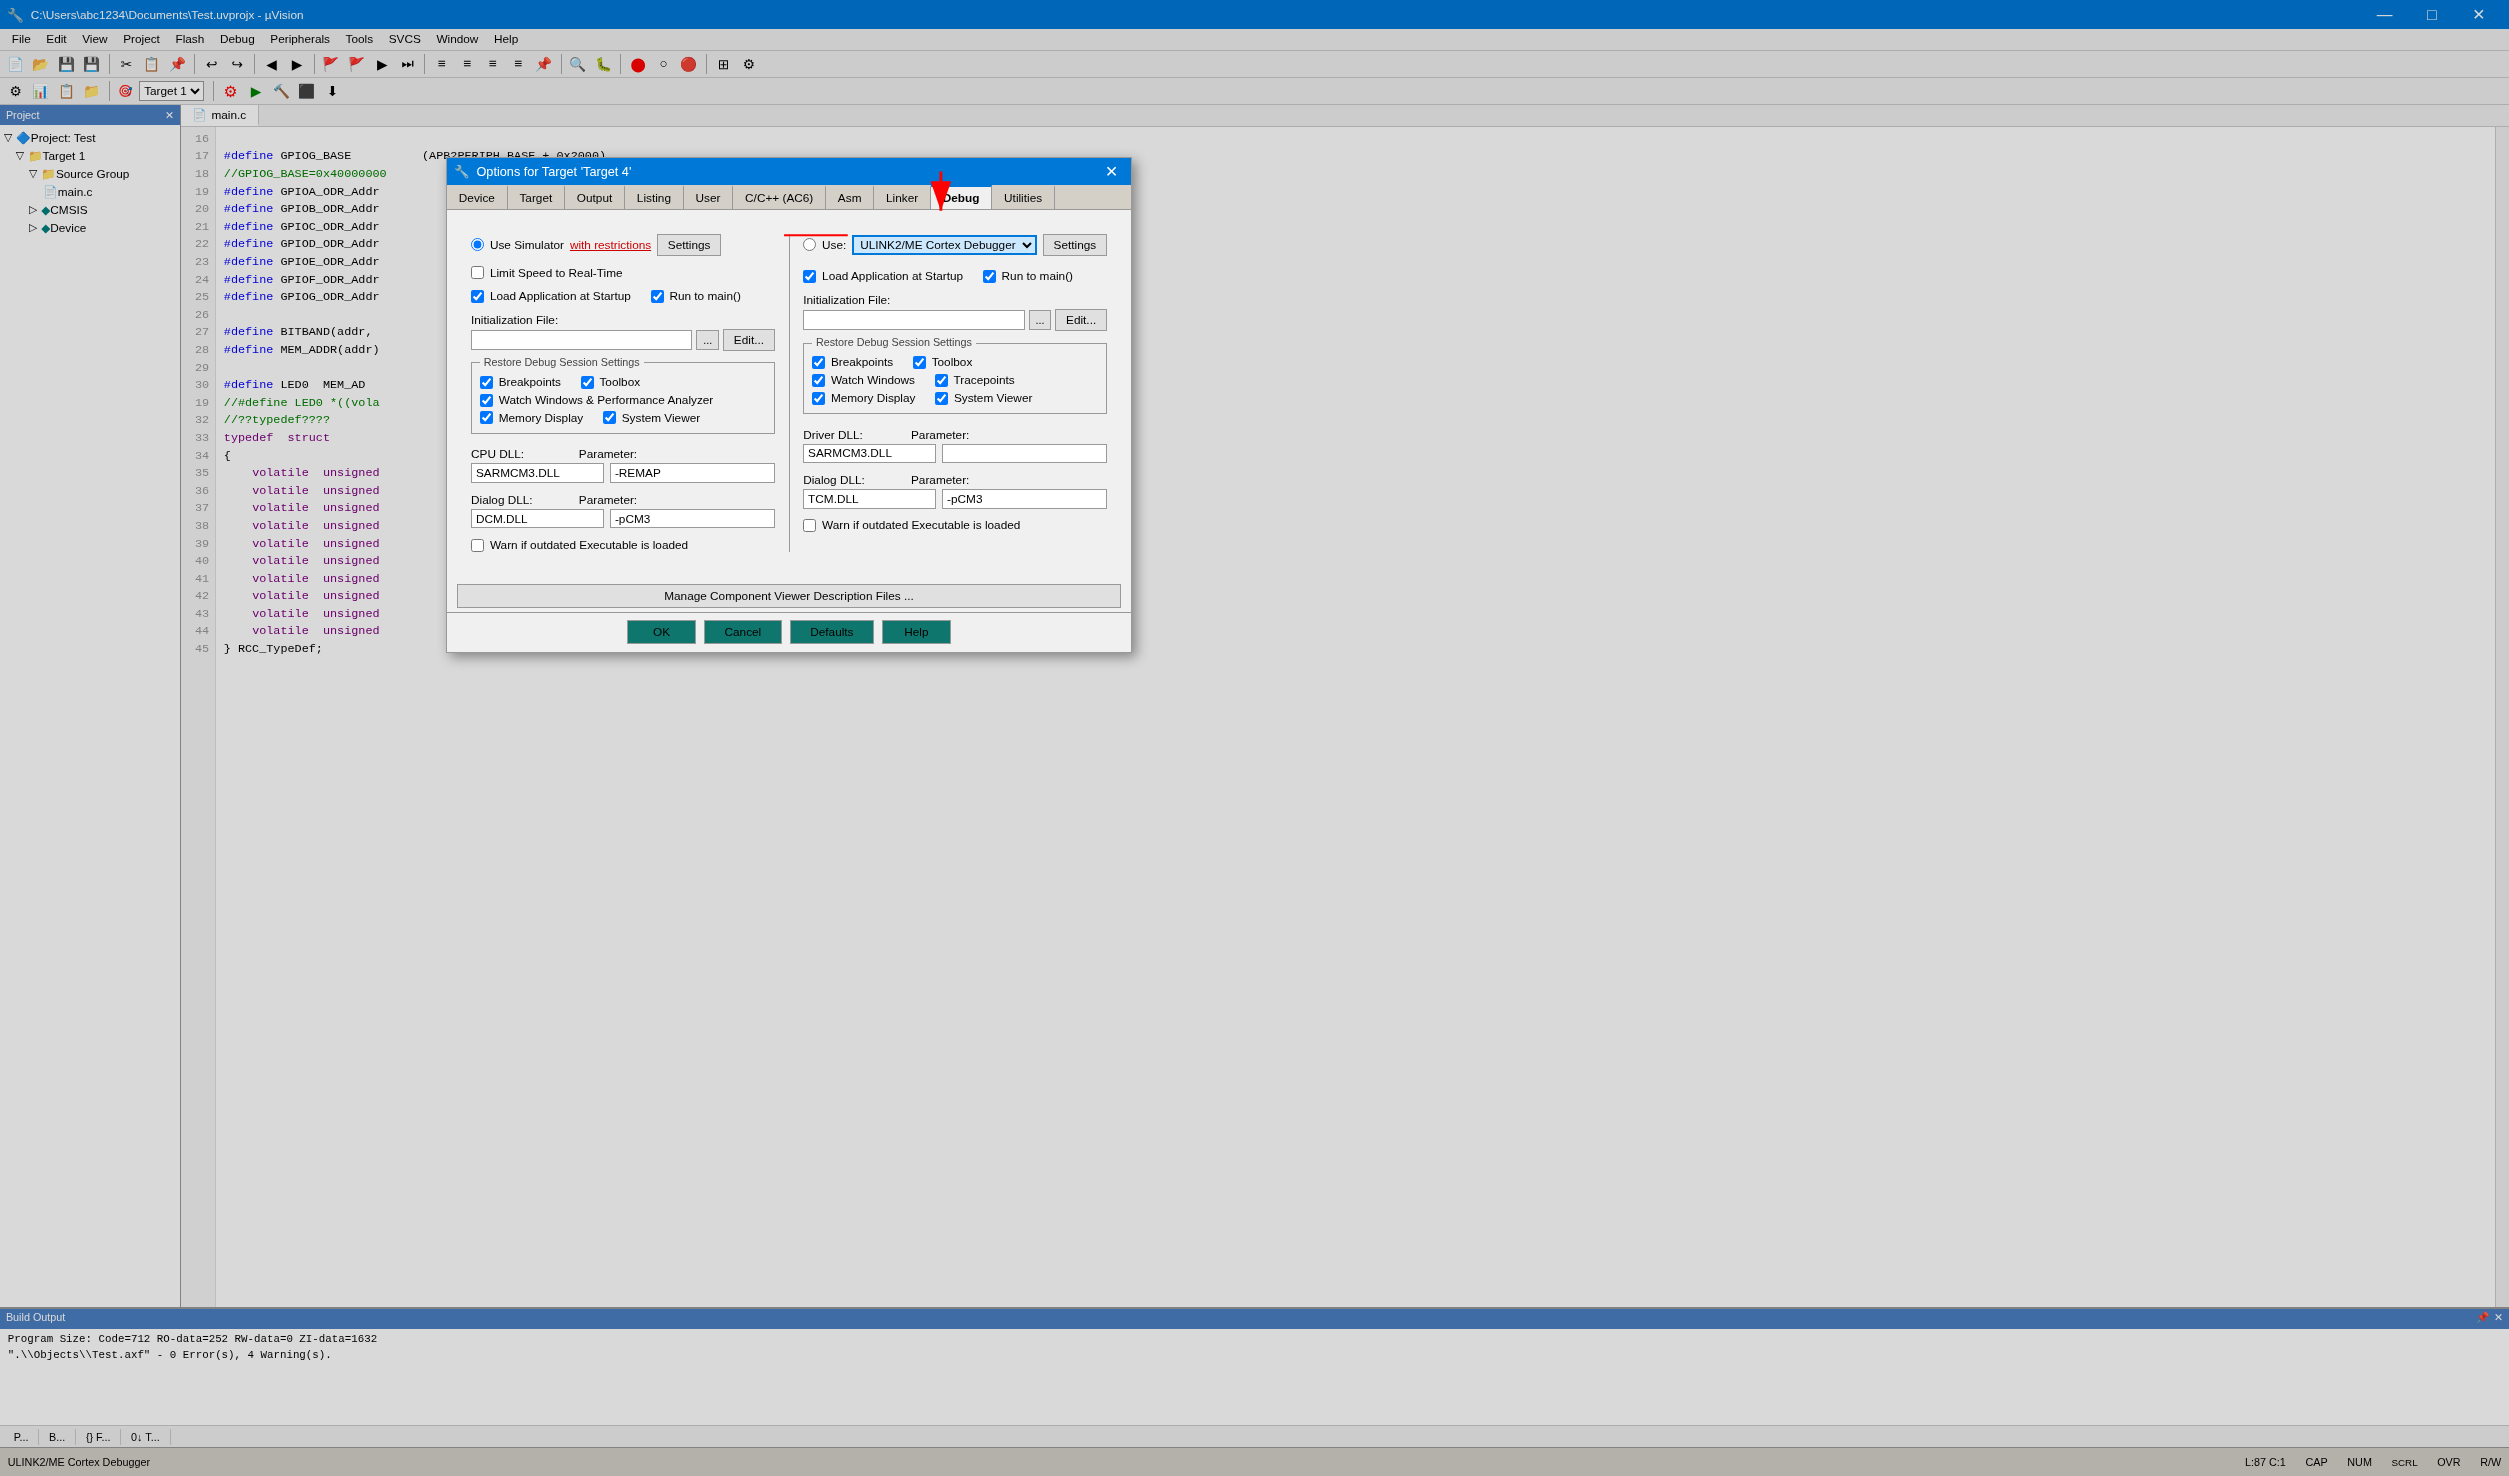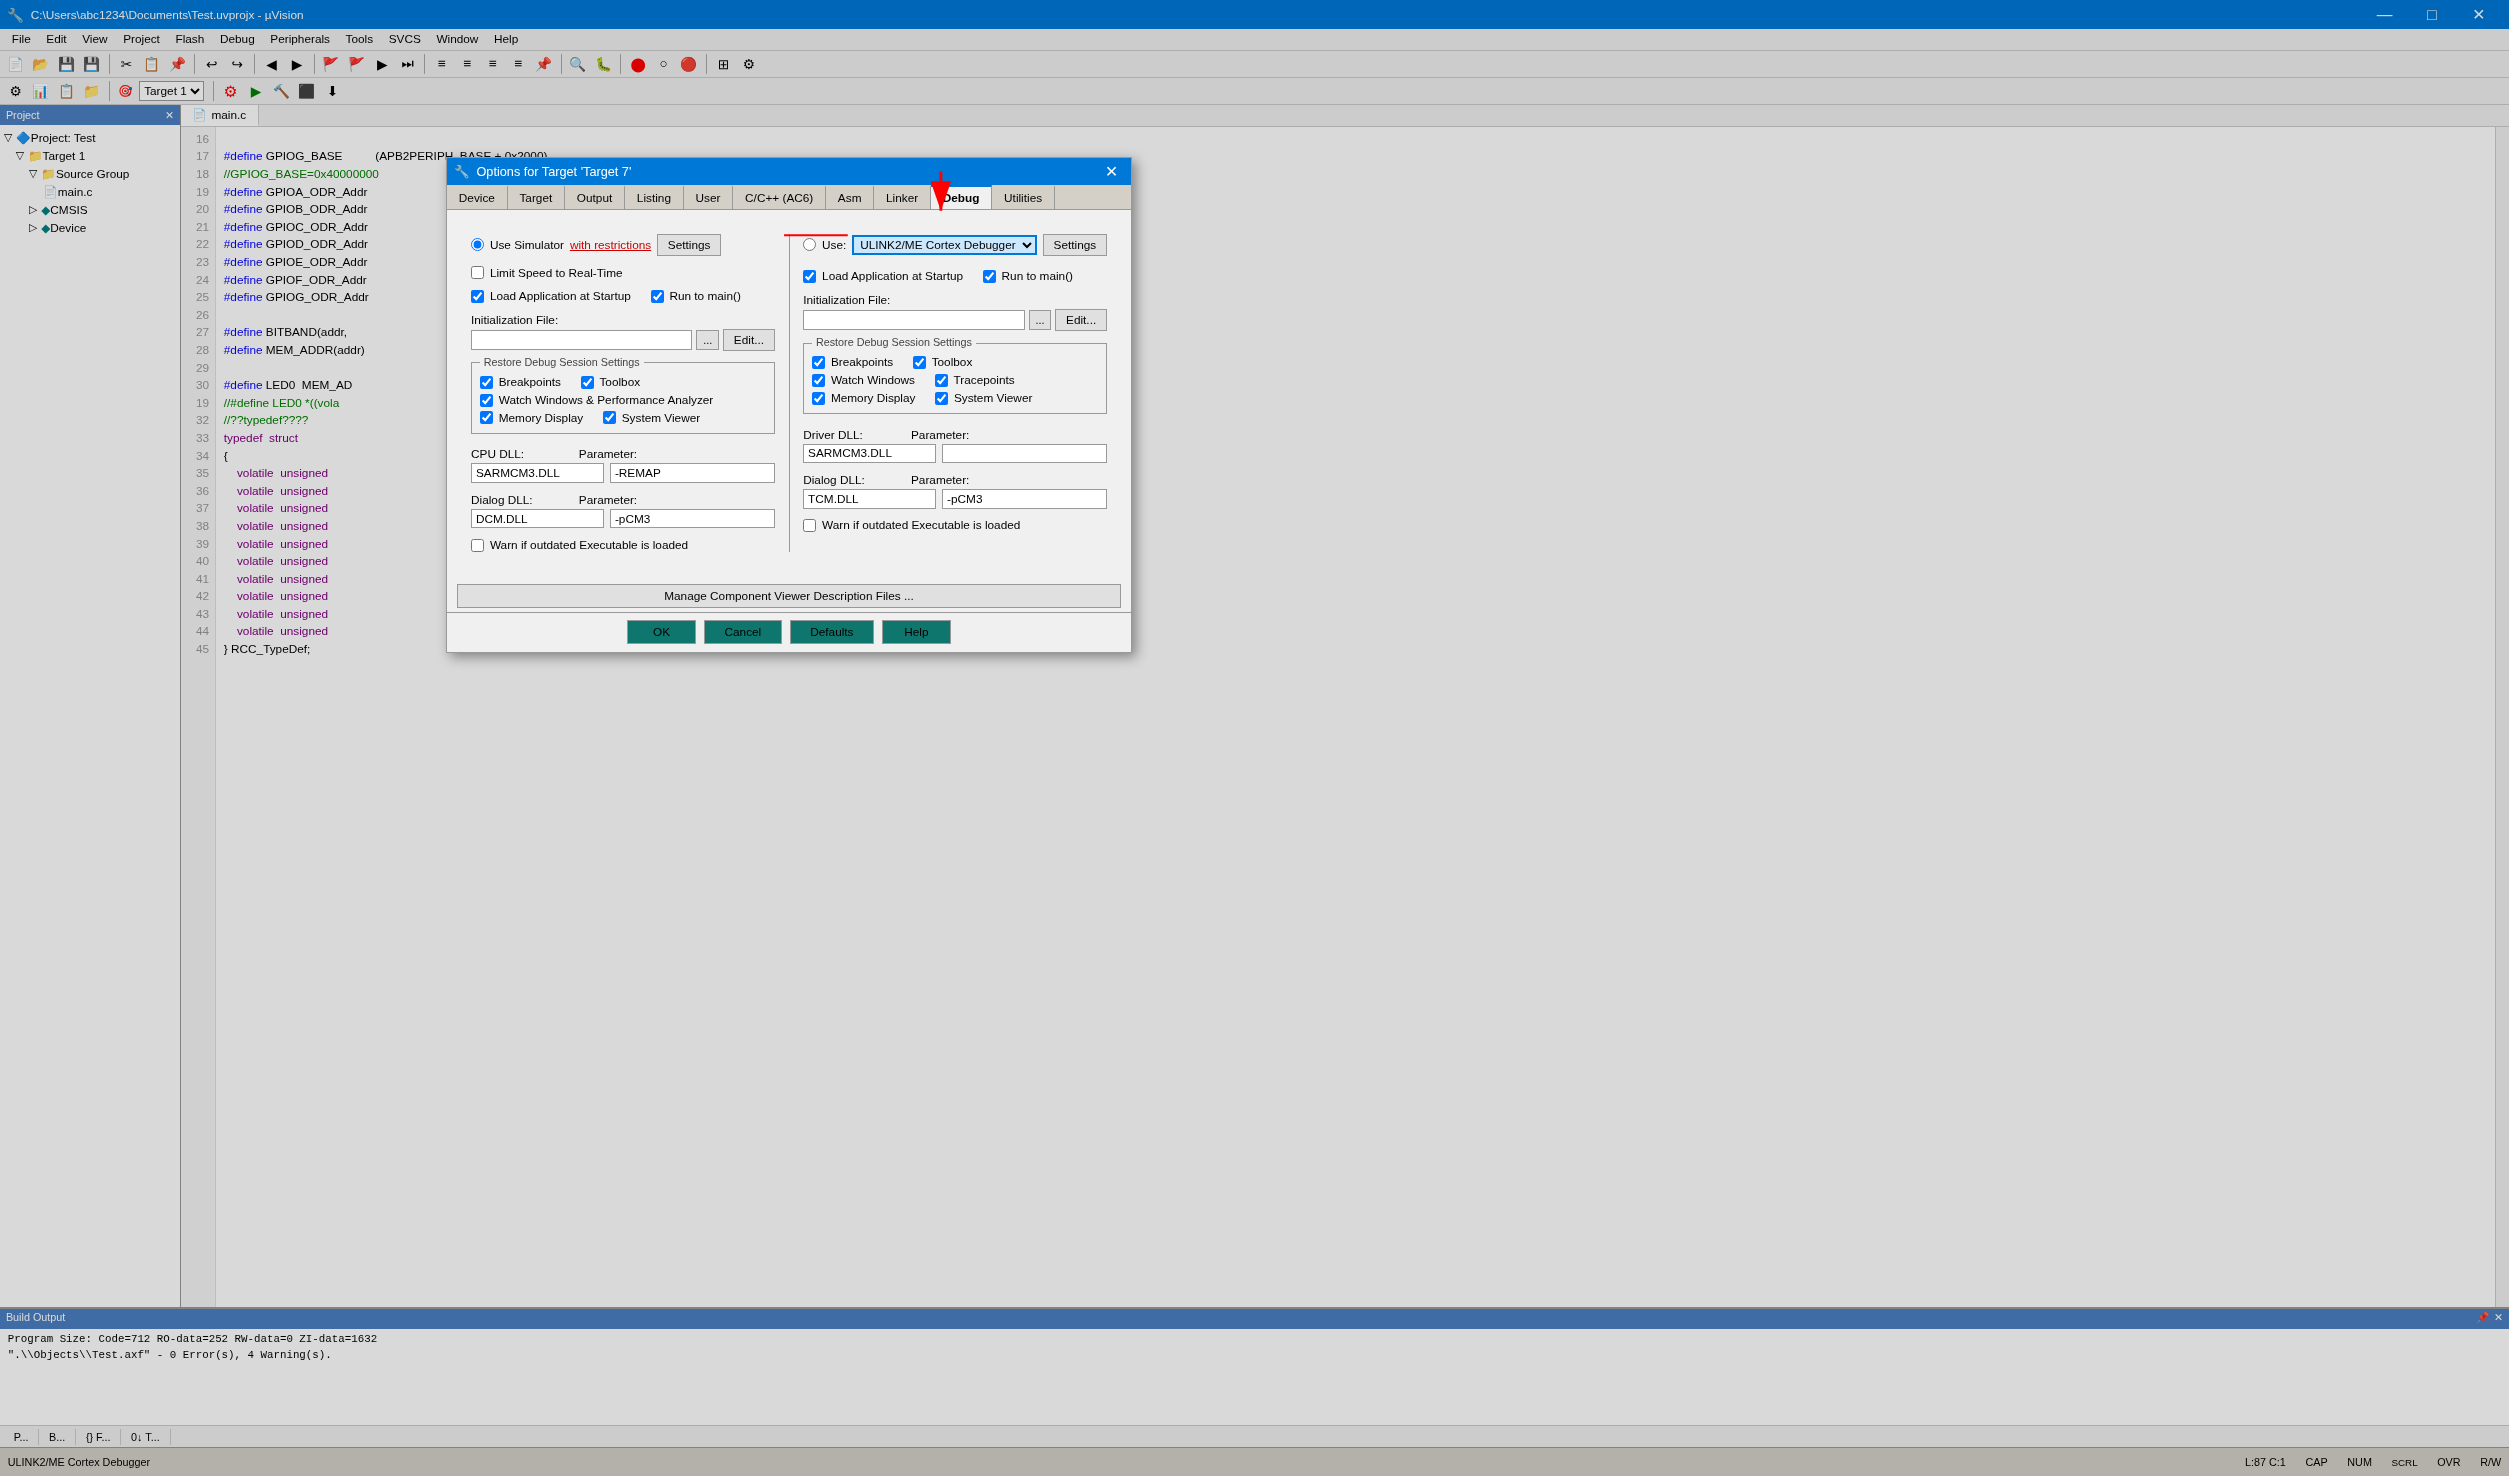--- a/index.html
+++ b/index.html
@@ -154,21 +154,21 @@
       border-bottom: 2px solid white;
       display: flex;
       align-items: center;
       gap: 3.9px;
     }
     .editor-tab.active { background: white; }
 
     .code-area {
       flex: 1;
       overflow: auto;
-      font-family: Liberation Sans, sans-serif;
+      font-family: Liberation Mono, monospace;
       font-size: 11.8px;
       padding: 0;
       display: flex;
     }
     .line-numbers {
       background: #f5f5f5;
       border-right: 1px solid #e0e0e0;
       padding: 3.9px 5.9px 3.9px 3.9px;
       text-align: right;
       color: #999;
@@ -706,21 +706,21 @@
   <span>OVR</span>
   <span>R/W</span>
 </div>
 
 <div class="dialog-overlay">
   <div class="dialog">
 
     <div class="dialog-title-bar">
       <div class="dialog-title-text">
         <span>🔧</span>
-        <span>Options for Target 'Target 7'</span>
+        <span>Options for Target 'Target 4'</span>
       </div>
       <button class="dialog-close-btn">✕</button>
     </div>
 
     <div class="dialog-tabs">
       <div class="dialog-tab">Device</div>
       <div class="dialog-tab">Target</div>
       <div class="dialog-tab">Output</div>
       <div class="dialog-tab">Listing</div>
       <div class="dialog-tab">User</div>

